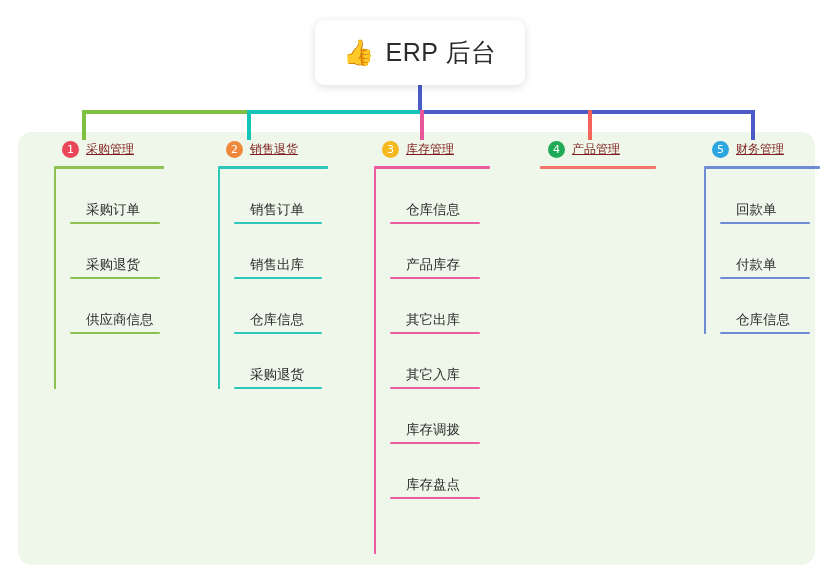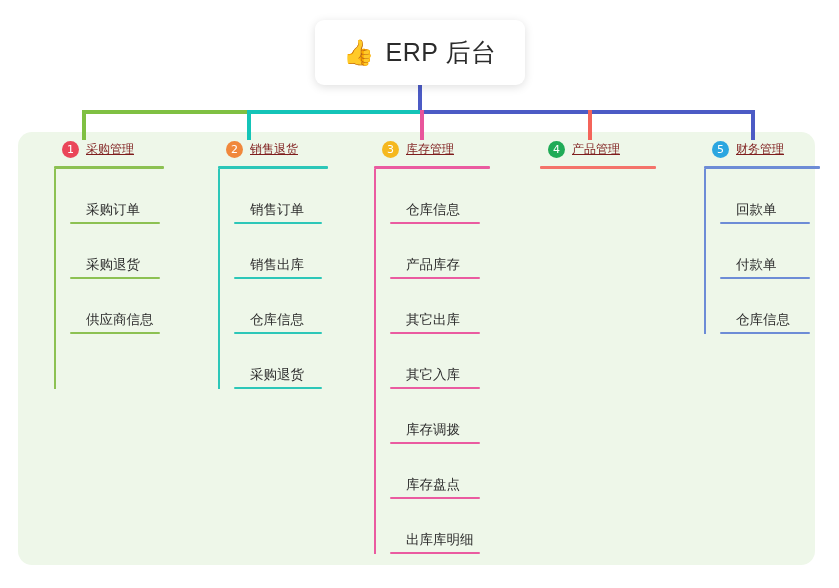--- a/index.html
+++ b/index.html
@@ -259,24 +259,20 @@
           <div class="item-rule" style="width: 90px; background: rgb(234, 91, 160);"></div>
         </div>
         <div class="item">
           <span class="item-label">库存调拨</span>
           <div class="item-rule" style="width: 90px; background: rgb(234, 91, 160);"></div>
         </div>
         <div class="item">
           <span class="item-label">库存盘点</span>
           <div class="item-rule" style="width: 90px; background: rgb(234, 91, 160);"></div>
         </div>
-        <div class="item">
-          <span class="item-label">出库库明细</span>
-          <div class="item-rule" style="width: 90px; background: rgb(234, 91, 160);"></div>
-        </div>
       </div>
     </div>
     <div class="column" style="left: 508px;">
       <div class="col-head">
         <span class="badge" style="background: rgb(32, 171, 87);">4</span>
         <span class="col-title">产品管理</span>
       </div>
       <div class="head-rule" style="width: 116px; background: rgb(244, 115, 106);"></div>
     </div>
     <div class="column" style="left: 672px;">

